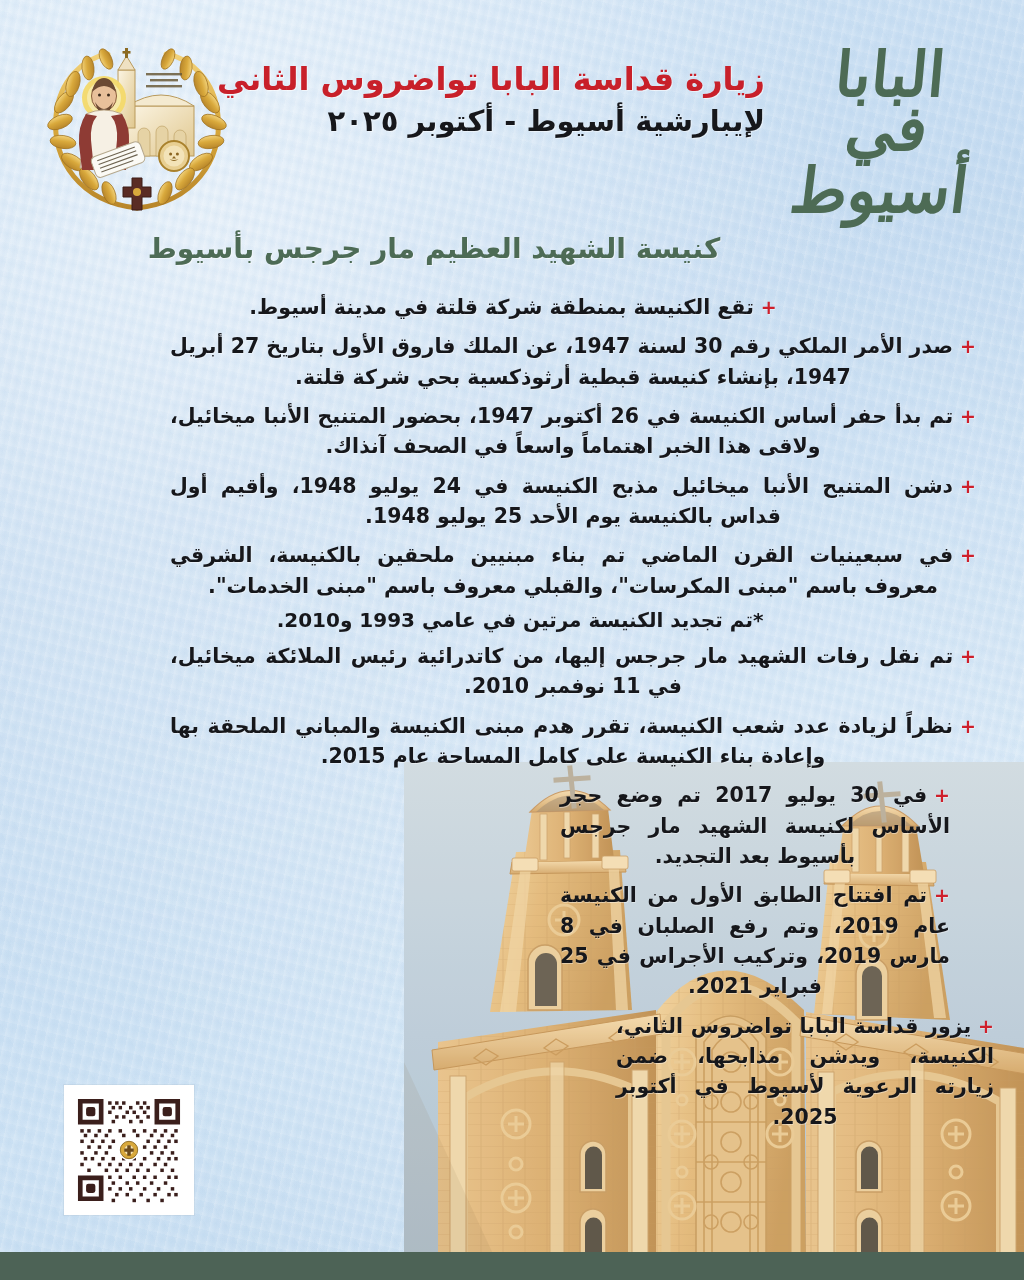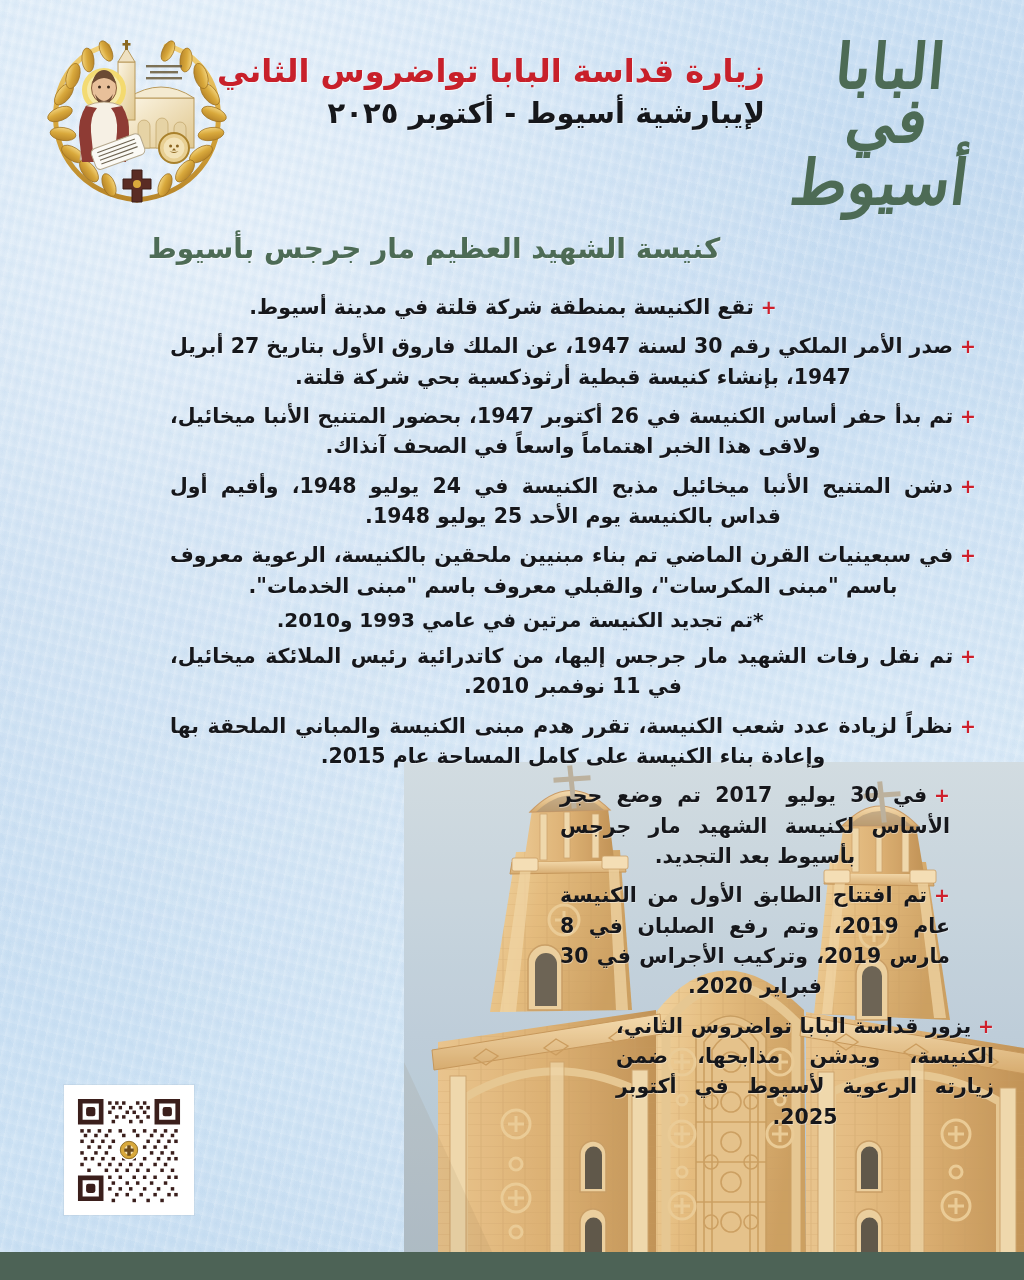--- a/index.html
+++ b/index.html
@@ -34,21 +34,21 @@
     opacity: .5;
     background-image:
       repeating-linear-gradient(102deg, rgba(255,255,255,.30) 0px, rgba(255,255,255,0) 3px, rgba(160,195,228,.16) 6px, rgba(255,255,255,0) 10px),
       repeating-linear-gradient(14deg, rgba(255,255,255,.22) 0px, rgba(255,255,255,0) 5px, rgba(150,188,224,.13) 9px, rgba(255,255,255,0) 14px),
       repeating-linear-gradient(58deg, rgba(255,255,255,.14) 0px, rgba(255,255,255,0) 17px);
   }
 
   
   .header {
     position: absolute;
-    top: 0; left: 0;
+    top: 8px; left: 0;
     width: 1024px;
     height: 222px;
     padding-left: 30px;
   }
 
   
   .emblem {
     position: absolute;
     top: 32px; left: 42px;
     width: 190px; height: 178px;
@@ -562,39 +562,39 @@
 
     <p class="bullet w-mid">
       <span class="plus">+</span><span>تم بدأ حفر أساس الكنيسة في 26 أكتوبر 1947، بحضور المتنيح الأنبا ميخائيل، ولاقى هذا الخبر اهتماماً واسعاً في الصحف آنذاك.</span>
     </p>
 
     <p class="bullet w-mid">
       <span class="plus">+</span><span>دشن المتنيح الأنبا ميخائيل مذبح الكنيسة في 24 يوليو 1948، وأقيم أول قداس بالكنيسة يوم الأحد 25 يوليو 1948.</span>
     </p>
 
     <p class="bullet w-mid">
-      <span class="plus">+</span><span>في سبعينيات القرن الماضي تم بناء مبنيين ملحقين بالكنيسة، الرعوية معروف باسم "مبنى المكرسات"، والقبلي معروف باسم "مبنى الخدمات".</span>
+      <span class="plus">+</span><span>في سبعينيات القرن الماضي تم بناء مبنيين ملحقين بالكنيسة، الشرقي معروف باسم "مبنى المكرسات"، والقبلي معروف باسم "مبنى الخدمات".</span>
     </p>
 
     <p class="note">*تم تجديد الكنيسة مرتين في عامي 1993 و2010.</p>
 
     <p class="bullet w-mid">
       <span class="plus">+</span><span>تم نقل رفات الشهيد مار جرجس إليها، من كاتدرائية رئيس الملائكة ميخائيل، في 11 نوفمبر 2010.</span>
     </p>
 
     <p class="bullet w-mid">
       <span class="plus">+</span><span>نظراً لزيادة عدد شعب الكنيسة، تقرر هدم مبنى الكنيسة والمباني الملحقة بها وإعادة بناء الكنيسة على كامل المساحة عام 2015.</span>
     </p>
 
     <p class="bullet w-narrow">
       <span class="plus">+</span><span>في 30 يوليو 2017 تم وضع حجر الأساس لكنيسة الشهيد مار جرجس بأسيوط بعد التجديد.</span>
     </p>
 
     <p class="bullet w-narrow">
-      <span class="plus">+</span><span>تم افتتاح الطابق الأول من الكنيسة عام 2019، وتم رفع الصلبان في 8 مارس 2019، وتركيب الأجراس في 30 فبراير 2020.</span>
+      <span class="plus">+</span><span>تم افتتاح الطابق الأول من الكنيسة عام 2019، وتم رفع الصلبان في 8 مارس 2019، وتركيب الأجراس في 25 فبراير 2021.</span>
     </p>
 
     <p class="bullet w-tight">
       <span class="plus">+</span><span>يزور قداسة البابا تواضروس الثاني، الكنيسة، ويدشن مذابحها، ضمن زيارته الرعوية لأسيوط في أكتوبر 2025.</span>
     </p>
   </div>
 
   <div class="qr">
     <svg viewBox="0 0 100 100" xmlns="http://www.w3.org/2000/svg" aria-label="qr">
       <rect width="100" height="100" fill="#ffffff"></rect>

